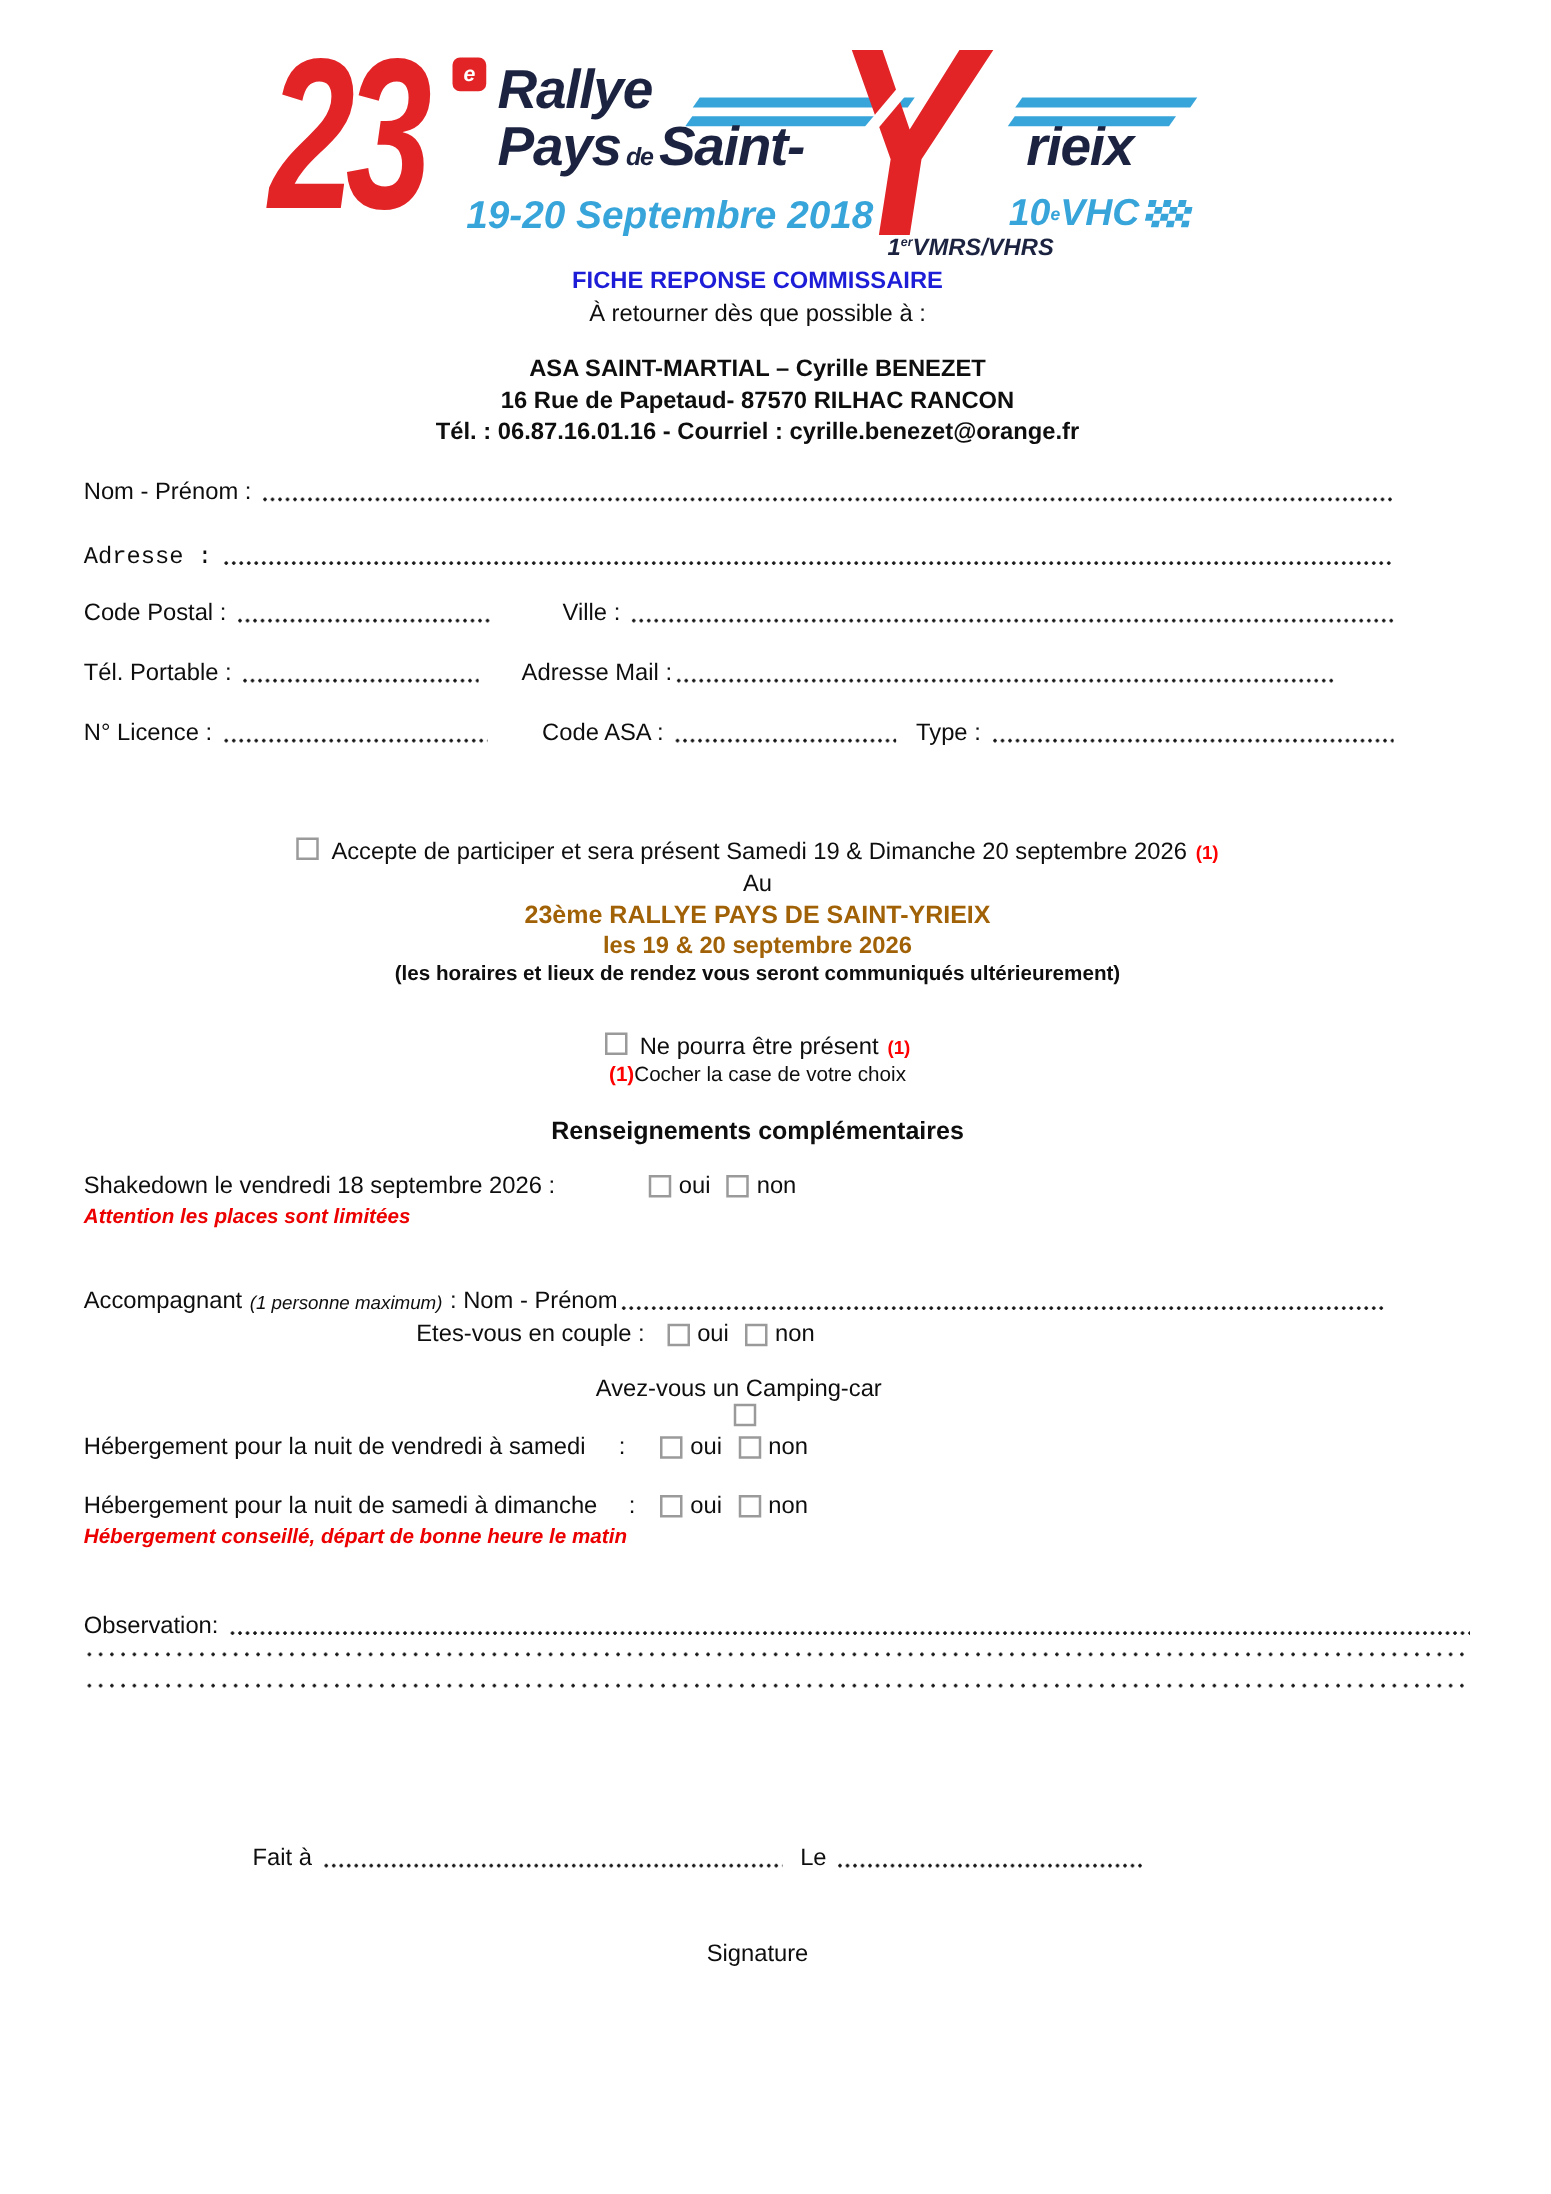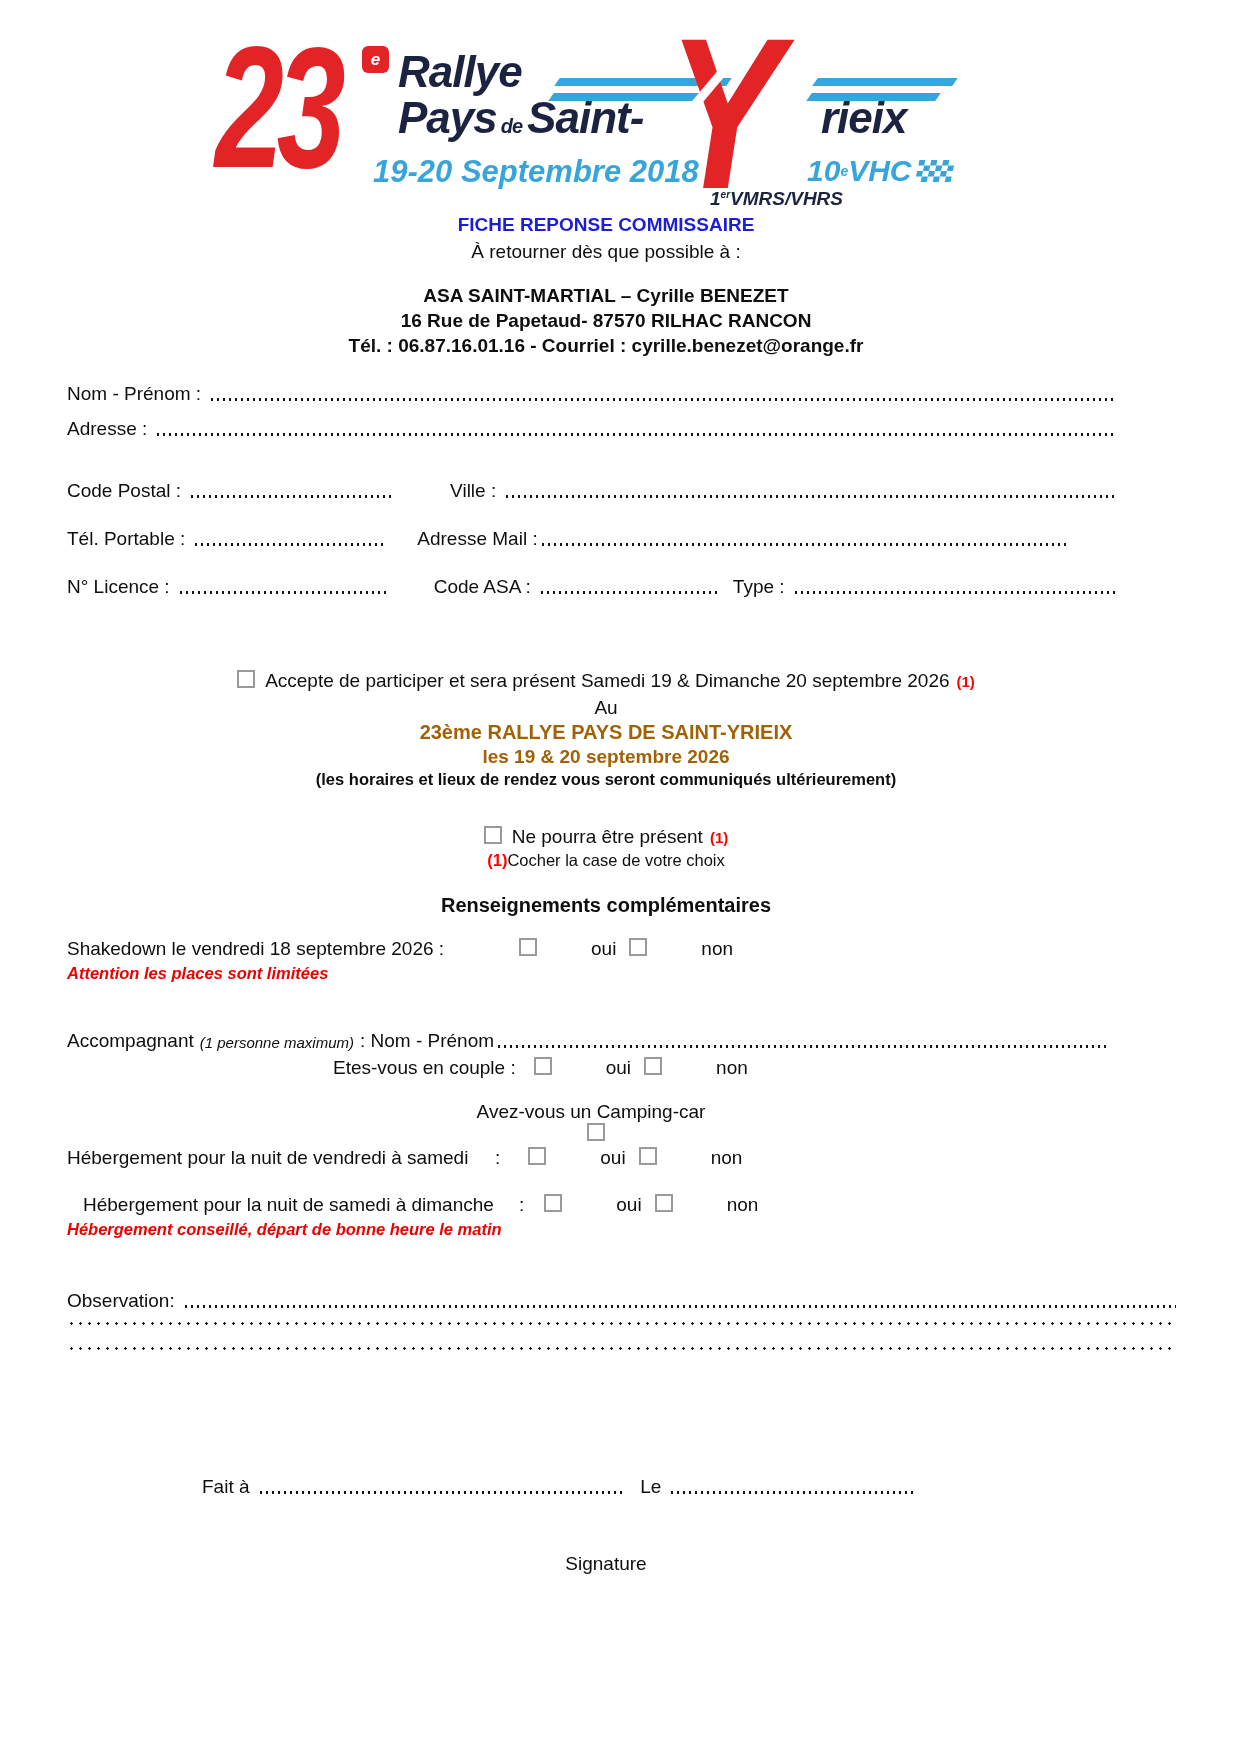--- a/index.html
+++ b/index.html
@@ -11,21 +11,21 @@
   .c{position:absolute;left:67px;right:96px;text-align:center;white-space:nowrap;}
   .row{position:absolute;left:67px;right:126px;display:flex;align-items:flex-end;white-space:nowrap;}
   .b{font-weight:bold;}
   .lbl{white-space:nowrap;}
   .leader{height:3px;margin:0 0 4px 8px;background-image:radial-gradient(circle,#151515 1.15px,transparent 1.45px);
           background-size:6px 3px;background-position:0 50%;background-repeat:repeat-x;}
   .leader.wide{background-size:9px 3px;}
   .grow{flex:1 1 auto;}
   .cb{display:inline-block;width:14px;height:14px;border:2px solid #9a9a9a;background:#fff;vertical-align:-1px;}
   .pair .cb{margin-right:6px;}
-  .pair{display:inline-flex;align-items:flex-start;gap:48px;}
+  .pair{display:inline-flex;align-items:center;}
   .red-sup{color:#ff0000;font-weight:bold;font-size:15px;margin-left:7px;}
   .red-note{color:#ec0000;font-weight:bold;font-style:italic;font-size:16.5px;}
   .blue-title{color:#1d1dd8;font-weight:bold;}
   .blue-rally{color:#a16207;font-weight:bold;}
 
   
   .logo{position:absolute;left:215px;top:36px;width:745px;height:172px;font-style:italic;}
   .lg-23{position:absolute;left:0;top:4px;font-size:172px;line-height:0.78;font-weight:bold;color:#e32427;
          letter-spacing:-10px;transform:scale(.72,1);transform-origin:top left;}
   .lg-e{position:absolute;left:147px;top:10px;width:27px;height:27px;background:#e32427;color:#fff;border-radius:6px;
@@ -105,21 +105,21 @@
   <div class="c blue-title" style="top:214px;">FICHE REPONSE COMMISSAIRE</div>
   <div class="c b" style="top:285px;">ASA SAINT-MARTIAL – Cyrille BENEZET</div>
   <div class="c" style="top:241px;">À retourner dès que possible à :</div>
   <div class="c b" style="top:310px;">16 Rue de Papetaud- 87570 RILHAC RANCON</div>
   <div class="c b" style="top:335px;">Tél. : 06.87.16.01.16 - Courriel : cyrille.benezet@orange.fr</div>
 
   <div class="row" style="top:383px;">
     <span class="lbl">Nom - Prénom :</span>
     <span class="leader grow"></span>
   </div>
-  <div class="row" style="top:418px;">
+  <div class="row" style="top:434px;font-family:Liberation Mono, monospace;">
     <span class="lbl">Adresse :</span>
     <span class="leader grow"></span>
   </div>
   <div class="row" style="top:480px;">
     <span class="lbl">Code Postal :</span>
     <span class="leader" style="width:205px;"></span>
     <span class="lbl" style="margin-left:56px;">Ville :</span>
     <span class="leader grow"></span>
   </div>
   <div class="row" style="top:528px;">
@@ -196,21 +196,21 @@
     <span class="pair" style="margin-left:28px;">
         <span class="cb"></span>
         <span>oui</span>
       </span>
     <span class="pair" style="margin-left:13px;">
         <span class="cb"></span>
         <span>non</span>
       </span>
   </div>
   <div class="row" style="top:1194px;align-items:center;">
-    <span class="lbl" style="width:436px;margin-left:16px;">Hébergement pour la nuit de samedi à dimanche</span>
+    <span class="lbl" style="width:436px;">Hébergement pour la nuit de samedi à dimanche</span>
     <span>:</span>
     <span class="pair" style="margin-left:20px;">
         <span class="cb"></span>
         <span>oui</span>
       </span>
     <span class="pair" style="margin-left:13px;">
         <span class="cb"></span>
         <span>non</span>
       </span>
   </div>

